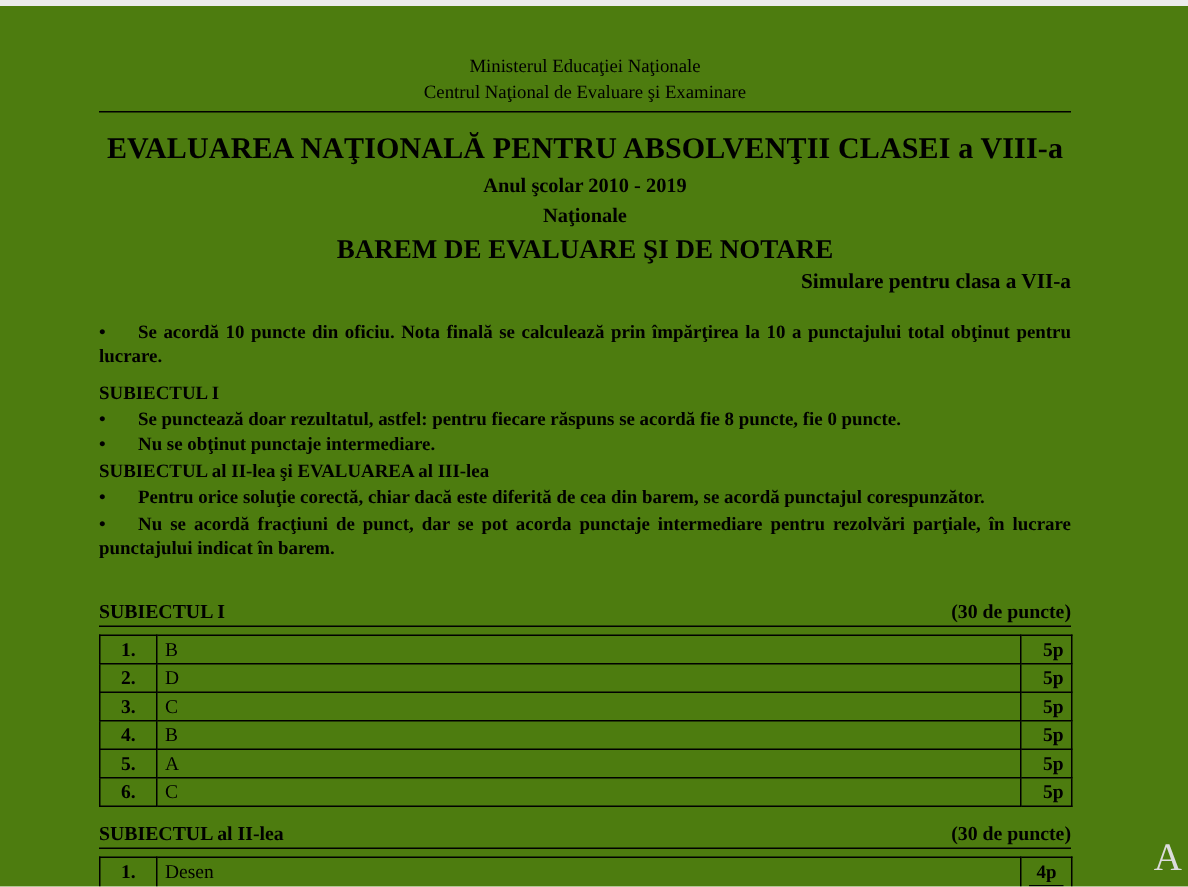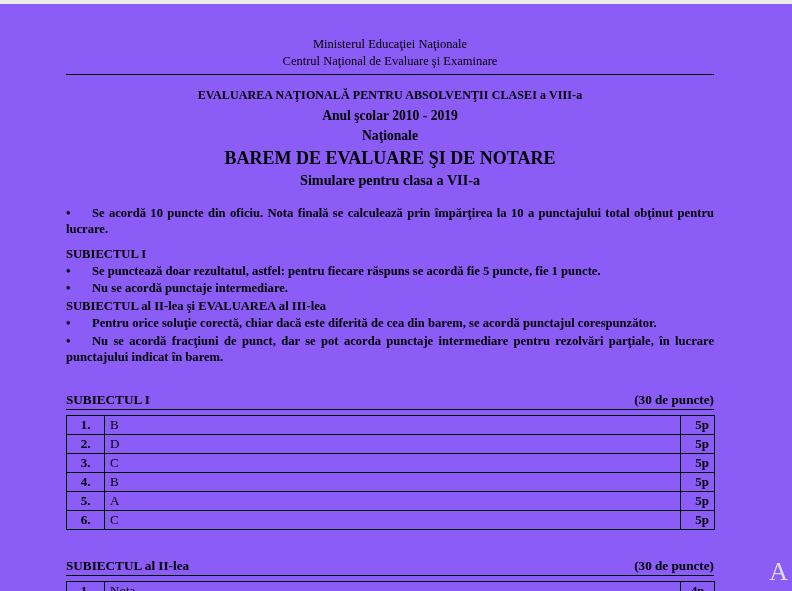--- a/index.html
+++ b/index.html
@@ -4,21 +4,21 @@
 <style>
   html, body {
     margin: 0;
     padding: 0;
     background: #ffffff;
   }
   .page {
     position: relative;
     width: 792px;
     height: 591px;
-    background: #8b5cf6;
+    background: #4d7c0f;
     overflow: hidden;
     font-family: "Liberation Serif", "DejaVu Serif", serif;
     color: #000000;
   }
   .top-strip {
     position: absolute;
     top: 0; left: 0;
     width: 792px;
     height: 4px;
     background: #ececec;
@@ -40,38 +40,38 @@
   .doc-header div { white-space: nowrap; }
   .header-rule {
     border-top: 1.6px solid #000;
     margin-top: 5px;
     margin-bottom: 13px;
   }
 
   
   .title-block { text-align: center; font-weight: bold; }
   .title-main {
-    font-size: 12px;
+    font-size: 20px;
     letter-spacing: 0.1px;
     margin-bottom: 5px;
   }
   .title-year {
     font-size: 13.6px;
     margin-bottom: 4px;
   }
   .title-subject {
     font-size: 13.6px;
     margin-bottom: 4px;
   }
   .title-barem {
     font-size: 18px;
     margin-bottom: 3px;
   }
   .title-simulare {
-    text-align: center;
+    text-align: right;
     font-weight: bold;
     font-size: 14.2px;
     margin-top: 1px;
   }
 
   
   .instructions {
     margin-top: 16px;
     font-size: 12.6px;
     font-weight: bold;
@@ -95,21 +95,21 @@
   .section-head {
     margin-top: 27px;
     font-size: 13.2px;
     font-weight: bold;
     display: flex;
     justify-content: space-between;
     align-items: flex-end;
     border-bottom: 1.4px solid #000;
     padding-bottom: 1px;
   }
-  .section-head.tight { margin-top: 28px; }
+  .section-head.tight { margin-top: 10px; }
 
   
   table.barem {
     border-collapse: collapse;
     width: 648px;
     margin-top: 5px;
     table-layout: fixed;
   }
   table.barem td {
     border: 1.3px solid #000;
@@ -185,24 +185,24 @@
     </div>
     <div class="title-simulare">Simulare pentru clasa a VII-a</div>
 
     <div class="instructions">
       <div class="bullet-line">
         <span class="bullet">•</span><span>Se acordă 10 puncte din oficiu. Nota finală se calculează prin împărţirea la 10 a punctajului total obţinut pentru lucrare.</span>
       </div>
       <div class="gap-sm"></div>
       <div class="plain-line">SUBIECTUL I</div>
       <div class="bullet-line">
-        <span class="bullet">•</span><span>Se punctează doar rezultatul, astfel: pentru fiecare răspuns se acordă fie 5 puncte, fie 1 puncte.</span>
-      </div>
-      <div class="bullet-line">
-        <span class="bullet">•</span><span>Nu se acordă punctaje intermediare.</span>
+        <span class="bullet">•</span><span>Se punctează doar rezultatul, astfel: pentru fiecare răspuns se acordă fie 8 puncte, fie 0 puncte.</span>
+      </div>
+      <div class="bullet-line">
+        <span class="bullet">•</span><span>Nu se obţinut punctaje intermediare.</span>
       </div>
       <div class="plain-line">SUBIECTUL al II-lea şi EVALUAREA al III-lea</div>
       <div class="bullet-line">
         <span class="bullet">•</span><span>Pentru orice soluţie corectă, chiar dacă este diferită de cea din barem, se acordă punctajul corespunzător.</span>
       </div>
       <div class="bullet-line">
         <span class="bullet">•</span><span>Nu se acordă fracţiuni de punct, dar se pot acorda punctaje intermediare pentru rezolvări parţiale, în lucrare punctajului indicat în barem.</span>
       </div>
     </div>
 
@@ -249,21 +249,21 @@
     <div class="section-head tight">
       <span>SUBIECTUL al II-lea</span>
       <span>(30 de puncte)</span>
     </div>
 
     <table class="barem">
       <tbody>
         <tr>
           <td class="col-num">1.</td>
           <td class="col-body">
-            <div class="body-line">Nota</div>
+            <div class="body-line">Desen</div>
             <div class="body-line">Notaţie</div>
           </td>
           <td class="col-pts nopad">
             <table class="inner">
               <tbody>
                 <tr>
                     <td>4p</td>
                   </tr>
                 <tr>
                     <td>1p</td>

